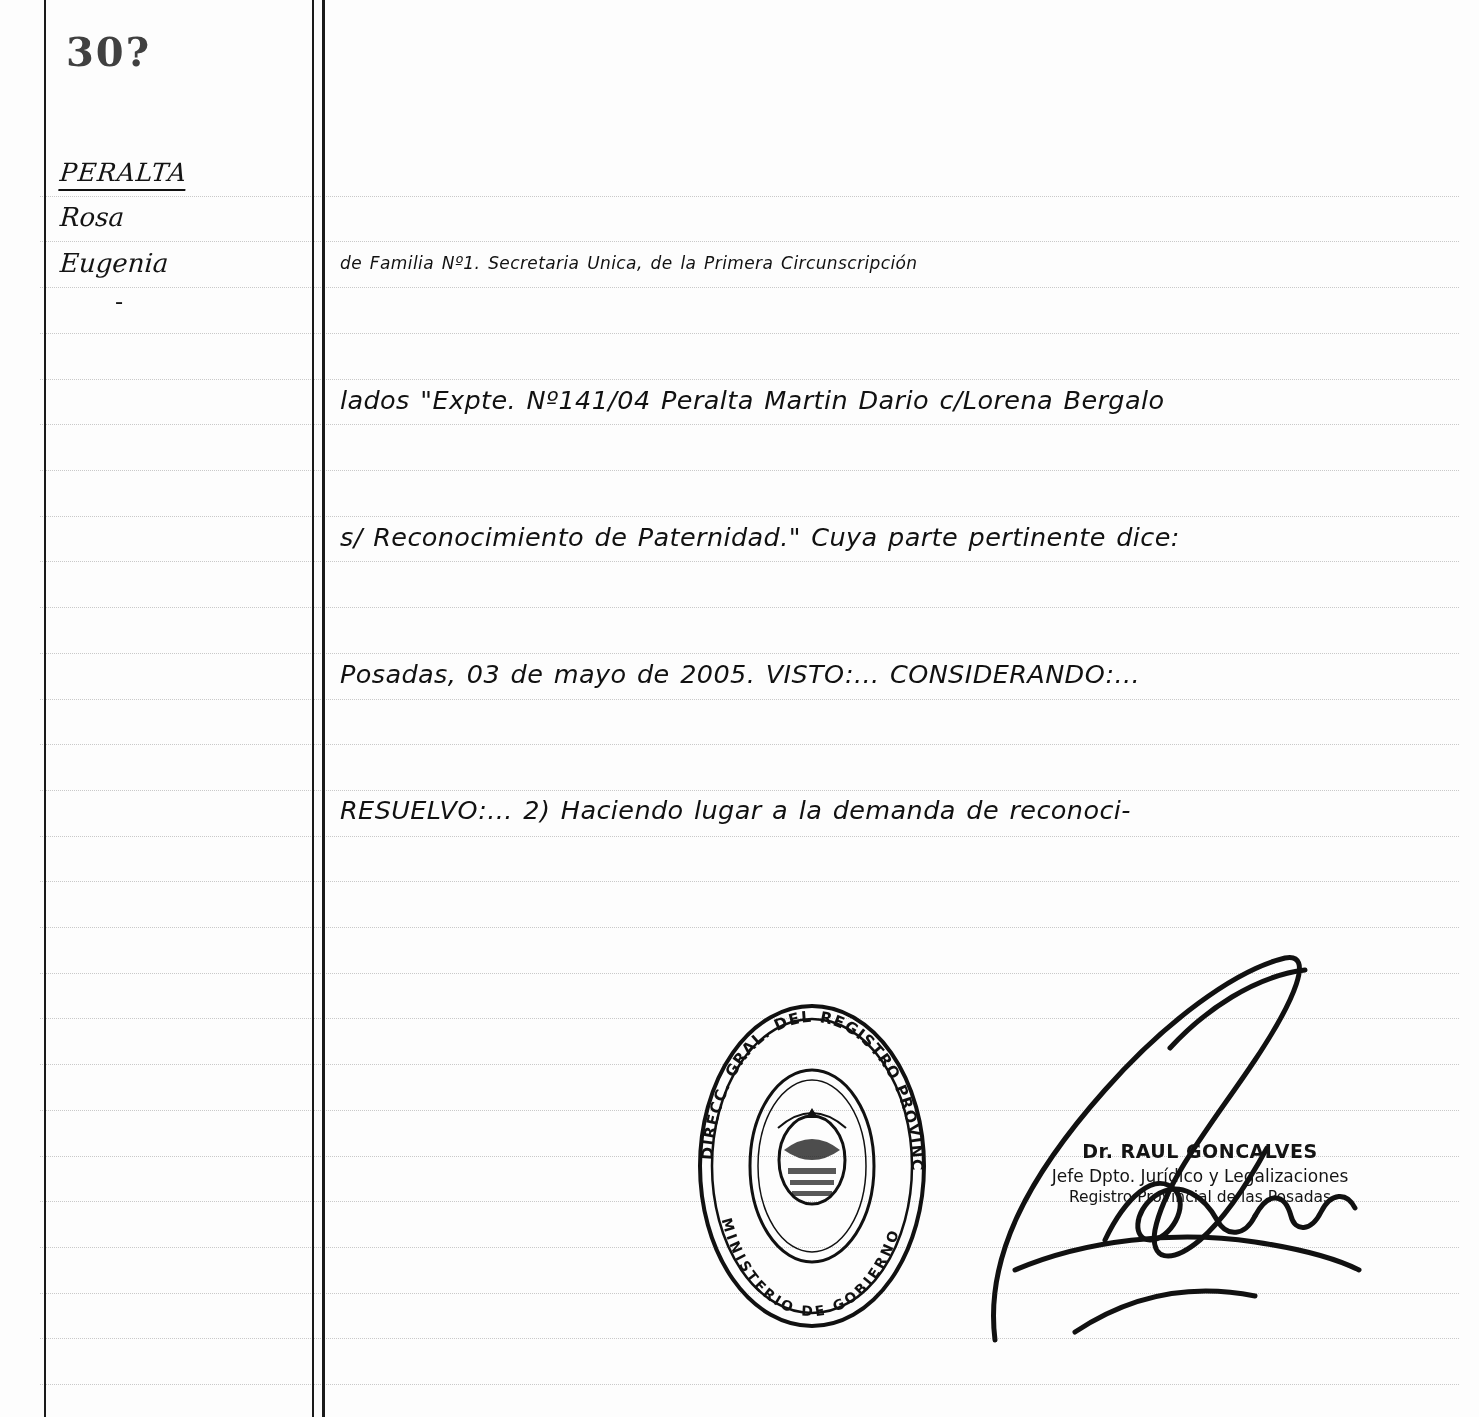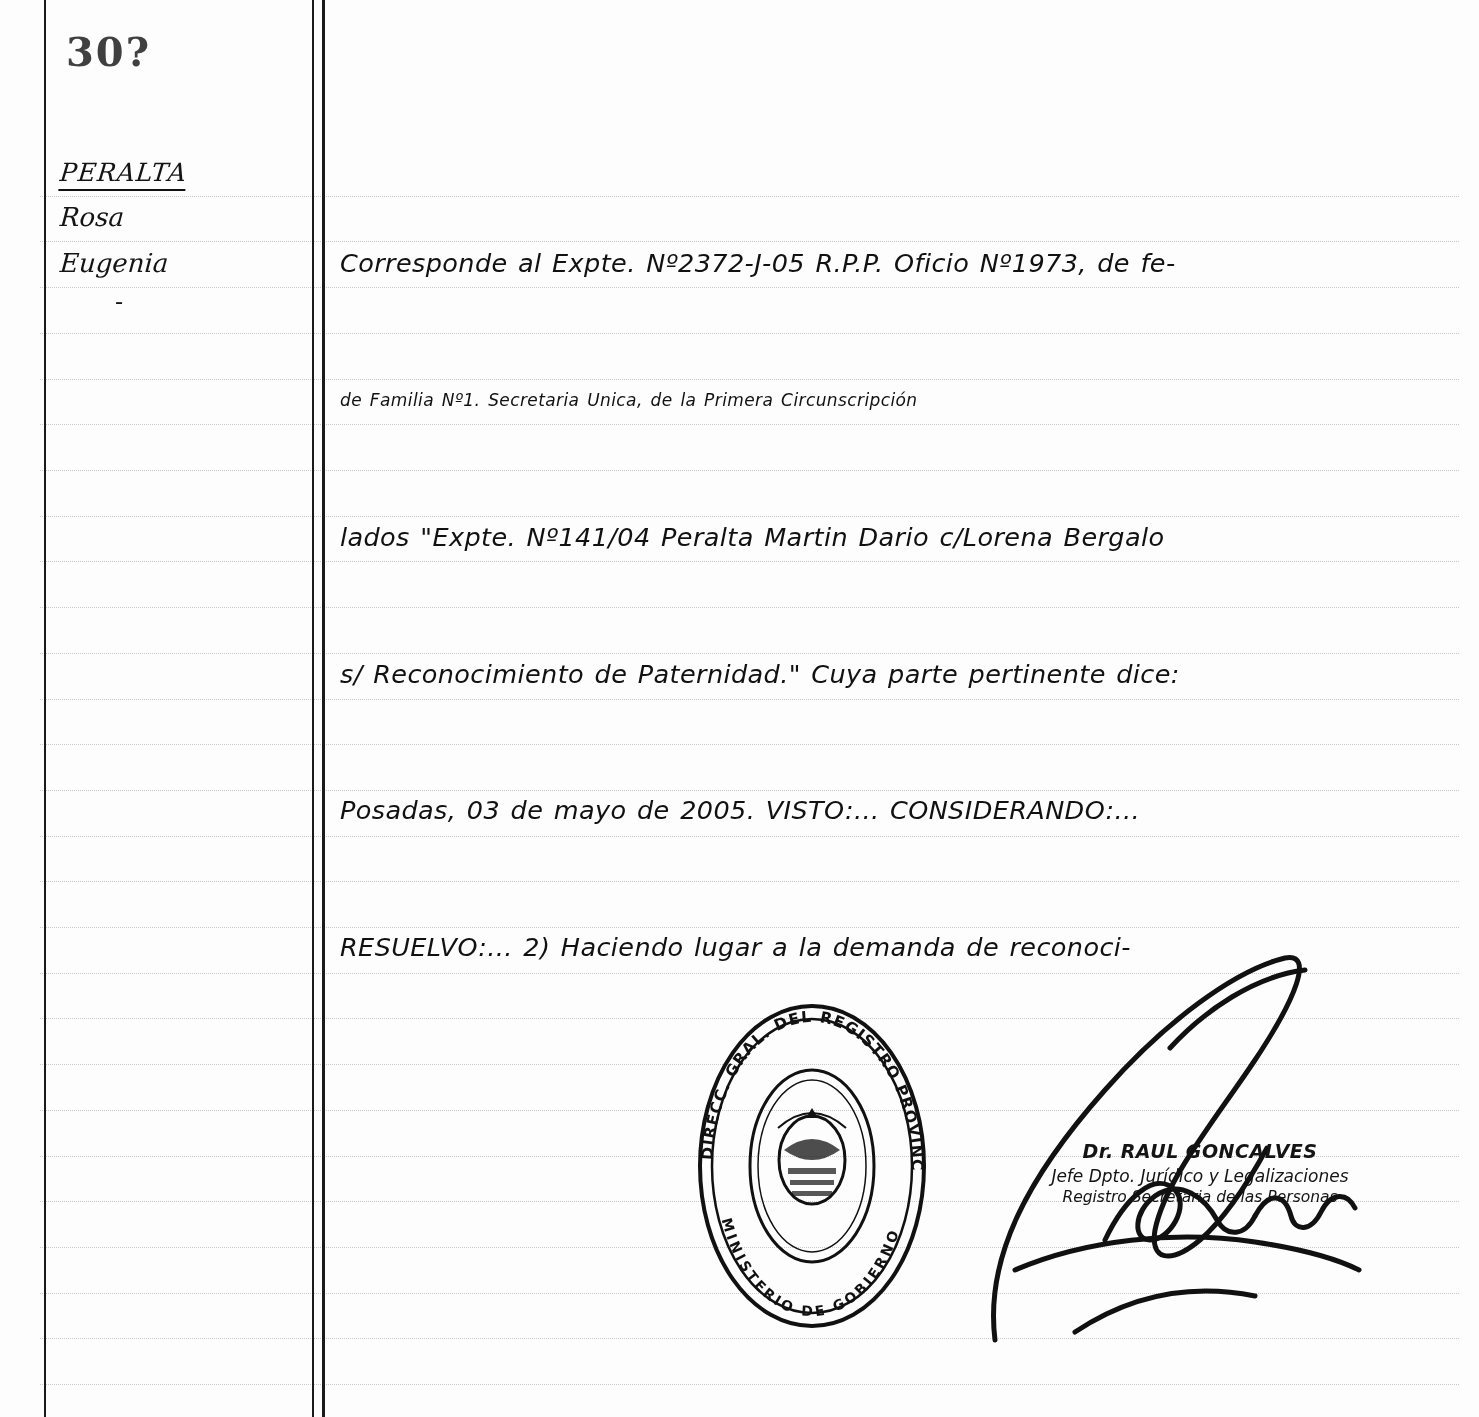--- a/index.html
+++ b/index.html
@@ -135,21 +135,20 @@
     height: 420px;
   }
   .sig-block {
     position: absolute;
     left: 1045px;
     top: 1140px;
     width: 310px;
     text-align: center;
     font-family: "DejaVu Sans", sans-serif;
     color: #141414;
-    font-style: italic;
   }
   .sig-name {
     font-size: 19px;
     font-weight: 700;
     letter-spacing: 0.5px;
     white-space: nowrap;
   }
   .sig-role {
     font-size: 17px;
     margin-top: 4px;
@@ -203,21 +202,20 @@
   <div class="folio-number">30?</div>
 
   <div class="margin-name">
     <div class="surname">PERALTA</div>
     <div class="given">Rosa</div>
     <div class="given">Eugenia</div>
     <div class="dash">-</div>
   </div>
 
   <div class="body-text">
-    <span class="ln">Corresponde al Expte. Nº2372-J-05 R.P.P. Oficio Nº1973, de fe-</span>
     <span class="ln small">de Familia Nº1. Secretaria Unica, de la Primera Circunscripción</span>
     <span class="ln">lados "Expte. Nº141/04 Peralta Martin Dario c/Lorena Bergalo</span>
     <span class="ln">s/ Reconocimiento de Paternidad." Cuya parte pertinente dice:</span>
     <span class="ln">Posadas, 03 de mayo de 2005. VISTO:... CONSIDERANDO:...</span>
     <span class="ln">RESUELVO:... 2) Haciendo lugar a la demanda de reconoci-</span>
     
     
     
     
     
@@ -258,16 +256,16 @@
       <path d="M300,276 C314,250 330,254 336,276 C340,292 356,292 366,272 C376,252 392,252 400,268"></path>
       <path d="M215,108 C250,70 300,36 350,30"></path>
       <path d="M60,330 C130,300 220,290 300,302 C340,308 380,318 404,330"></path>
       <path d="M120,392 C180,352 240,344 300,356"></path>
     </g>
   </svg>
 
   <div class="sig-block">
     <div class="sig-name">Dr. RAUL GONCALVES</div>
     <div class="sig-role">Jefe Dpto. Jurídico y Legalizaciones</div>
-    <div class="sig-org">Registro Secretaria de las Personas</div>
+    <div class="sig-org">Registro Provincial de las Posadas</div>
   </div>
 
 </div>
 
 </body></html>

